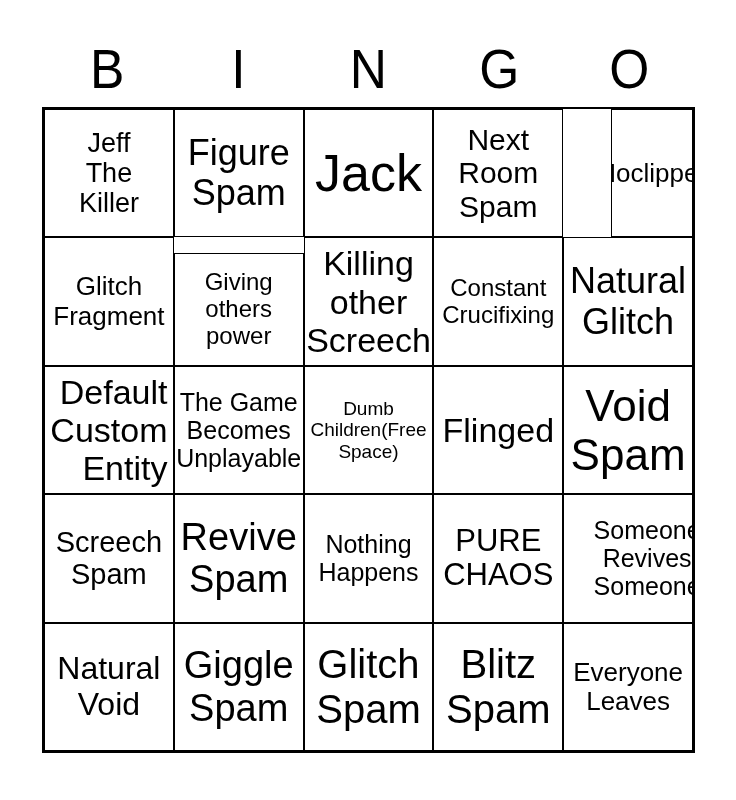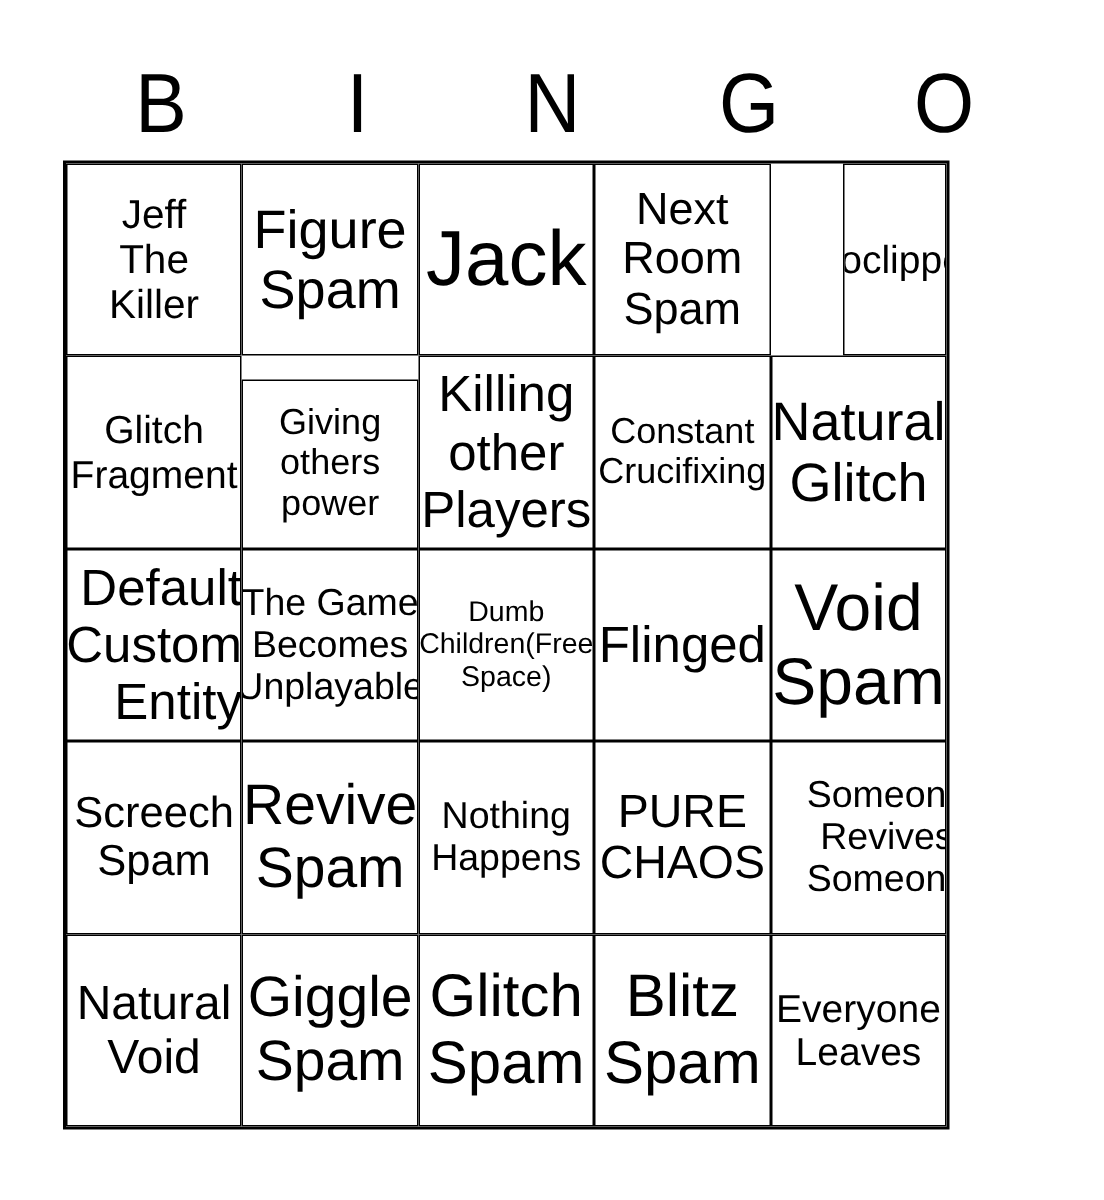--- a/index.html
+++ b/index.html
@@ -29,21 +29,21 @@
     text-align: center;
     font-size: 56px;
     line-height: 66px;
     font-weight: 400;
     transform: scaleX(0.92);
   }
   .bingo-grid {
     position: absolute;
     left: 42px;
     top: 107px;
-    width: 591px;
+    width: 653px;
     height: 646px;
     box-sizing: border-box;
     border: 2px solid #000000;
     display: grid;
     grid-template-columns: repeat(5, 1fr);
     grid-template-rows: repeat(5, 1fr);
   }
   .cell {
     border: 1px solid #000000;
     display: flex;
@@ -106,21 +106,21 @@
 Room
 Spam</div>
   <div class="cell">Noclipper</div>
   <div class="cell">Glitch
 Fragment</div>
   <div class="cell">Giving
 others
 power</div>
   <div class="cell">Killing
 other
-Players</div>
+Screech</div>
   <div class="cell">Constant
 Crucifixing</div>
   <div class="cell">Natural
 Glitch</div>
   <div class="cell">Default
 Custom
 Entity</div>
   <div class="cell">The Game
 Becomes
 Unplayable</div>

